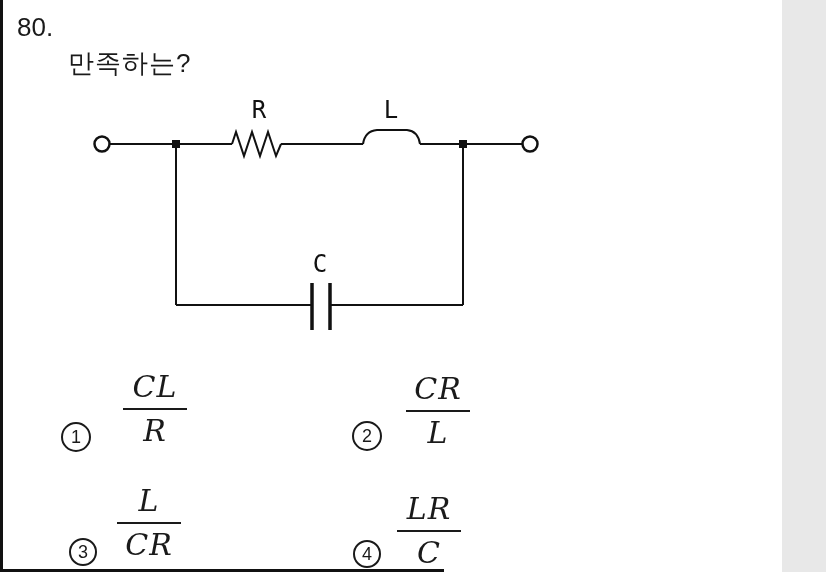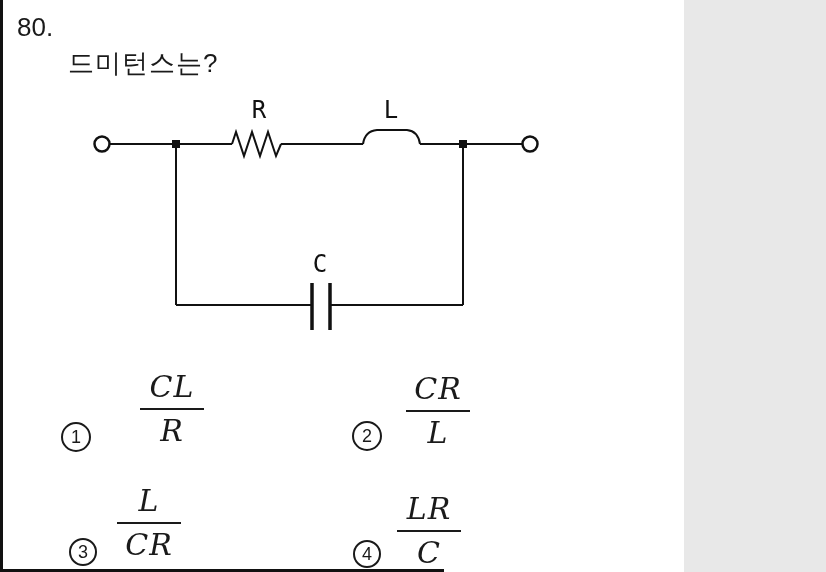--- a/index.html
+++ b/index.html
@@ -1,19 +1,19 @@
 <!DOCTYPE html>
 <html><head>
 <meta charset="utf-8">
 <style>
   * { margin: 0; padding: 0; box-sizing: border-box; }
   body { background: #e8e8e8; font-family: "Liberation Sans", sans-serif; }
   .page {
     position: relative;
-    width: 684px; height: 572px;
+    width: 782px; height: 572px;
     background: #ffffff;
     overflow: hidden;
     color: #1a1a1a;
   }
   .scan-border-left {
     position: absolute; left: 0; top: 0; width: 3px; height: 572px;
     background: #111111;
   }
   .scan-border-bottom {
     position: absolute; left: 0; top: 569px; width: 444px; height: 3px;
@@ -68,35 +68,35 @@
   }
   .fraction .frac-bar {
     width: 100%; height: 0;
     border-top: 2.5px solid #1a1a1a;
     margin: 2px 0;
   }
   .m1 { left: 61px;  top: 422px; }
   .m2 { left: 352px; top: 421px; }
   .m3 { left: 69px;  top: 538px; width: 28px; height: 28px; }
   .m4 { left: 353px; top: 540px; width: 28px; height: 28px; }
-  .f1 { left: 140px; top: 368px; }
+  .f1 { left: 123px; top: 368px; }
   .f2 { left: 406px; top: 370px; }
   .f3 { left: 117px; top: 482px; }
   .f4 { left: 397px; top: 490px; text-align: center; }
 </style>
 </head>
 <body>
 
 <div class="page">
 
   <div class="scan-border-left"></div>
   <div class="scan-border-bottom"></div>
 
   <div class="q-number">80.</div>
-  <div class="q-line2">드미턴스는?</div>
+  <div class="q-line2">만족하는?</div>
 
   <svg class="circuit-svg" viewBox="0 0 470 250">
 
     <circle cx="22" cy="54" r="7.5" stroke="#111" stroke-width="2.5" fill="none"></circle>
 
     <line x1="30" y1="54" x2="152" y2="54" stroke-width="2"></line>
     <line x1="201" y1="54" x2="283" y2="54" stroke-width="2"></line>
     <line x1="340" y1="54" x2="442" y2="54" stroke-width="2"></line>
 
     <rect x="92" y="50" width="8" height="8" fill="#111"></rect>

